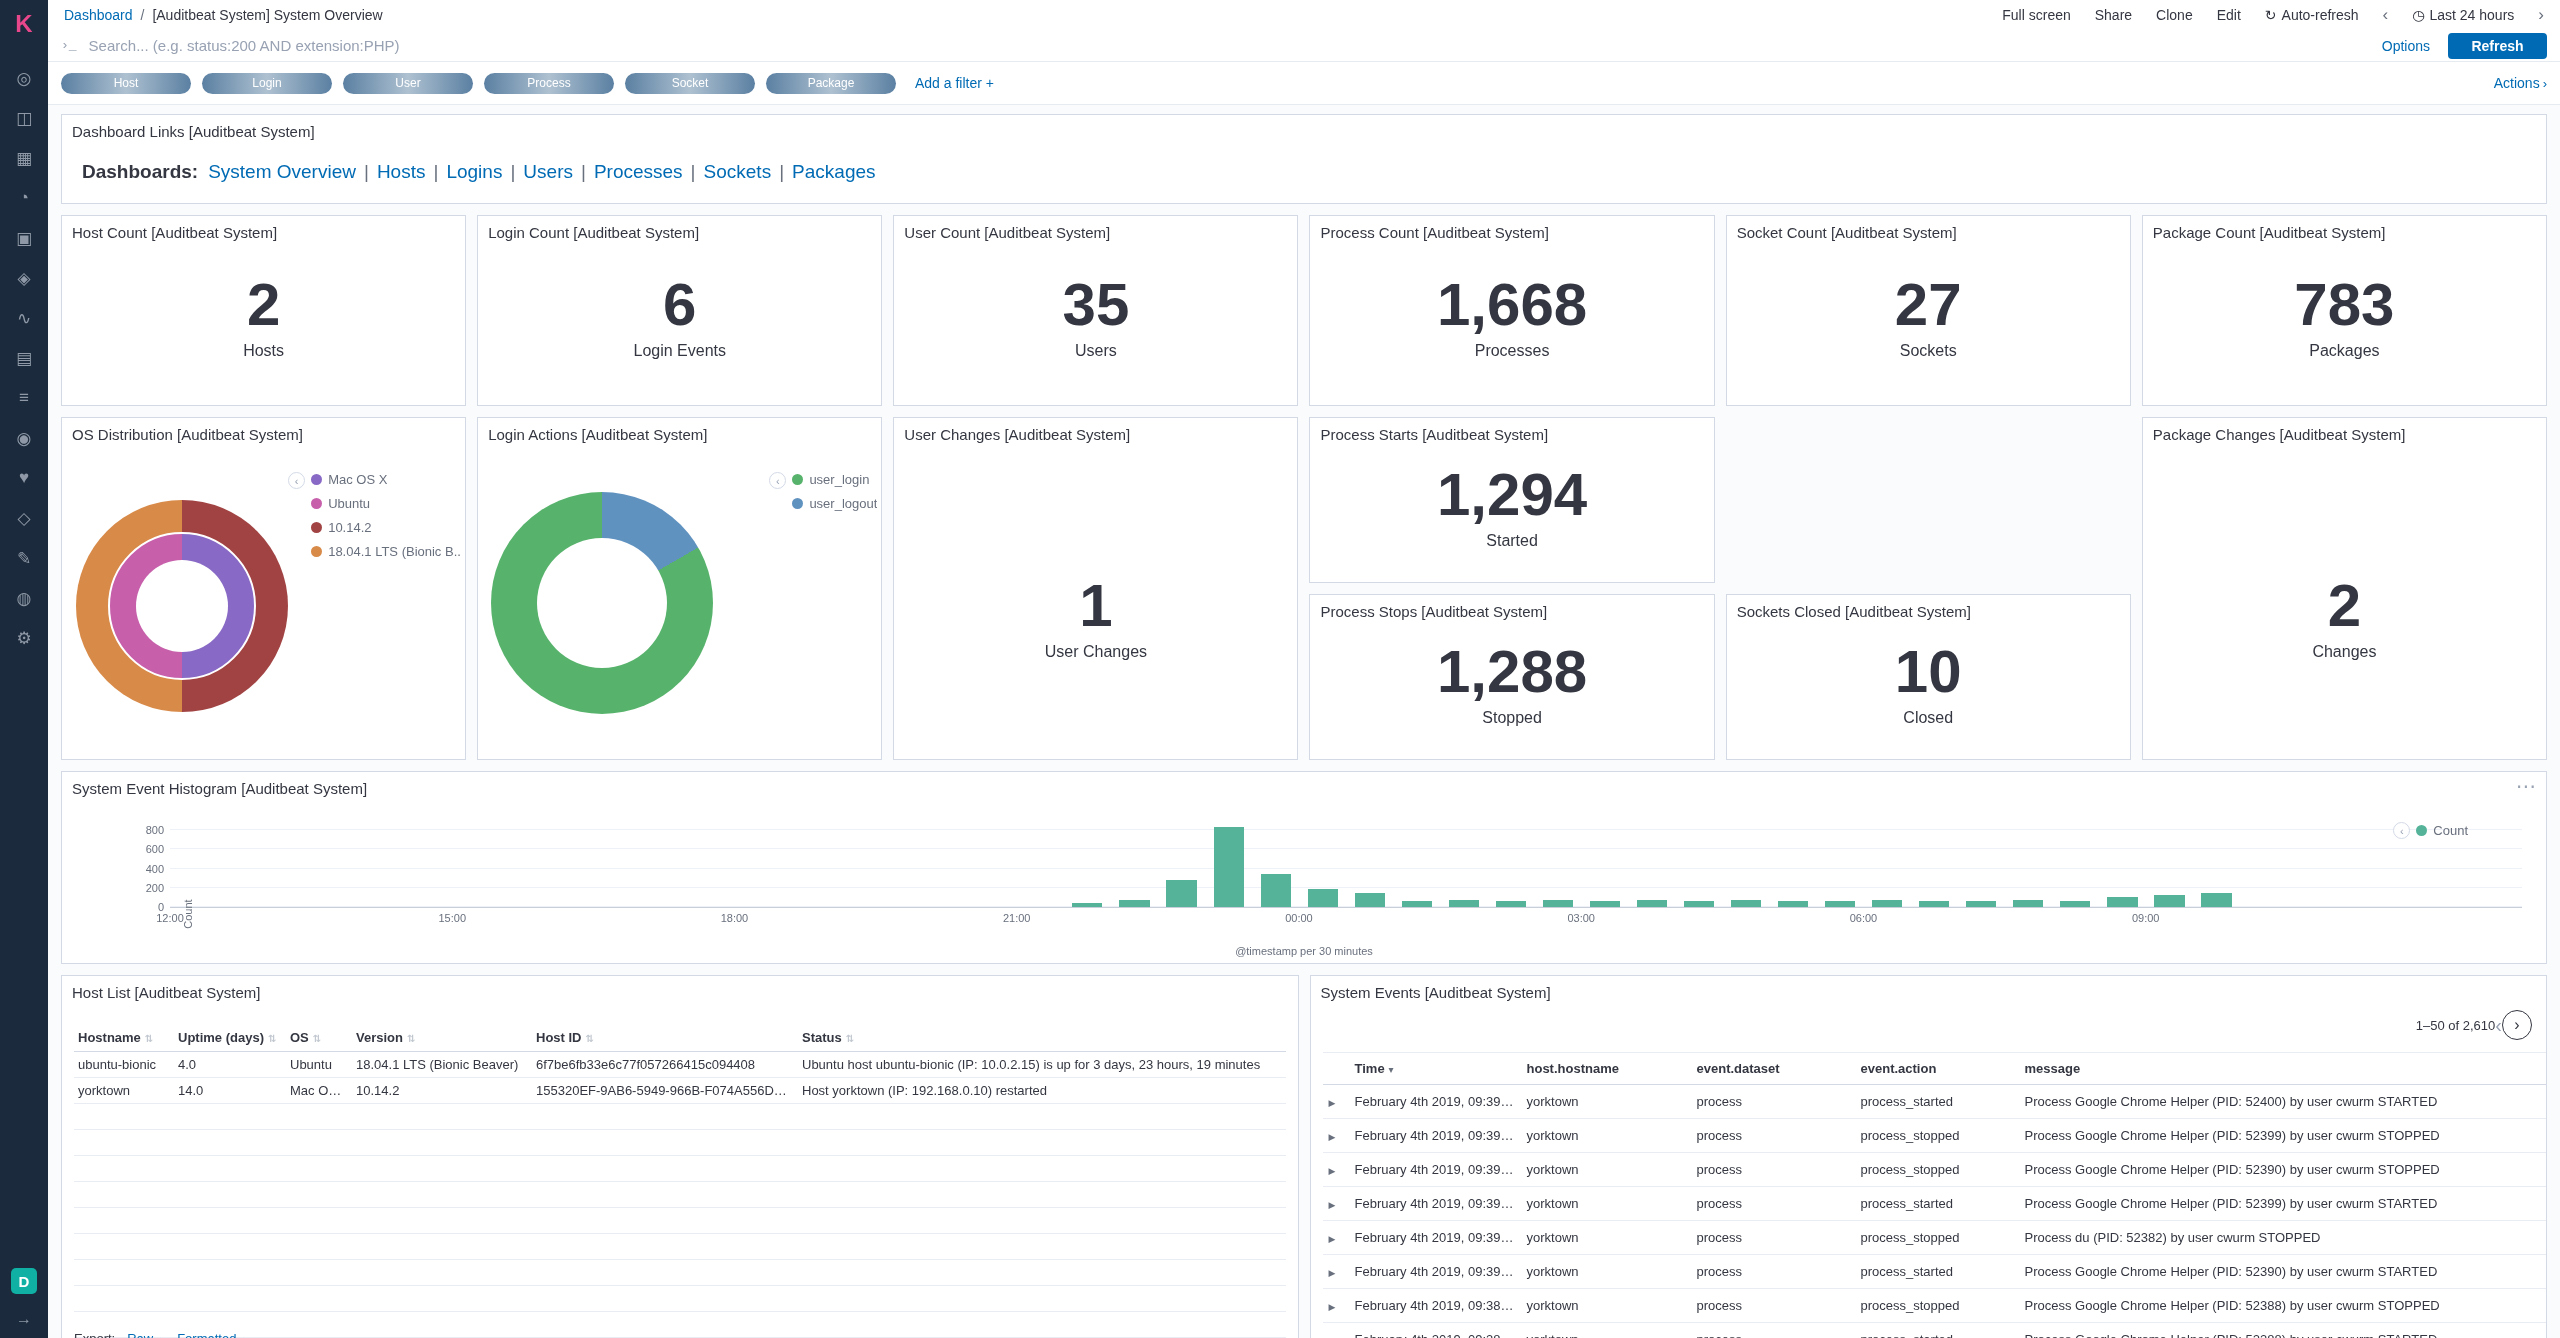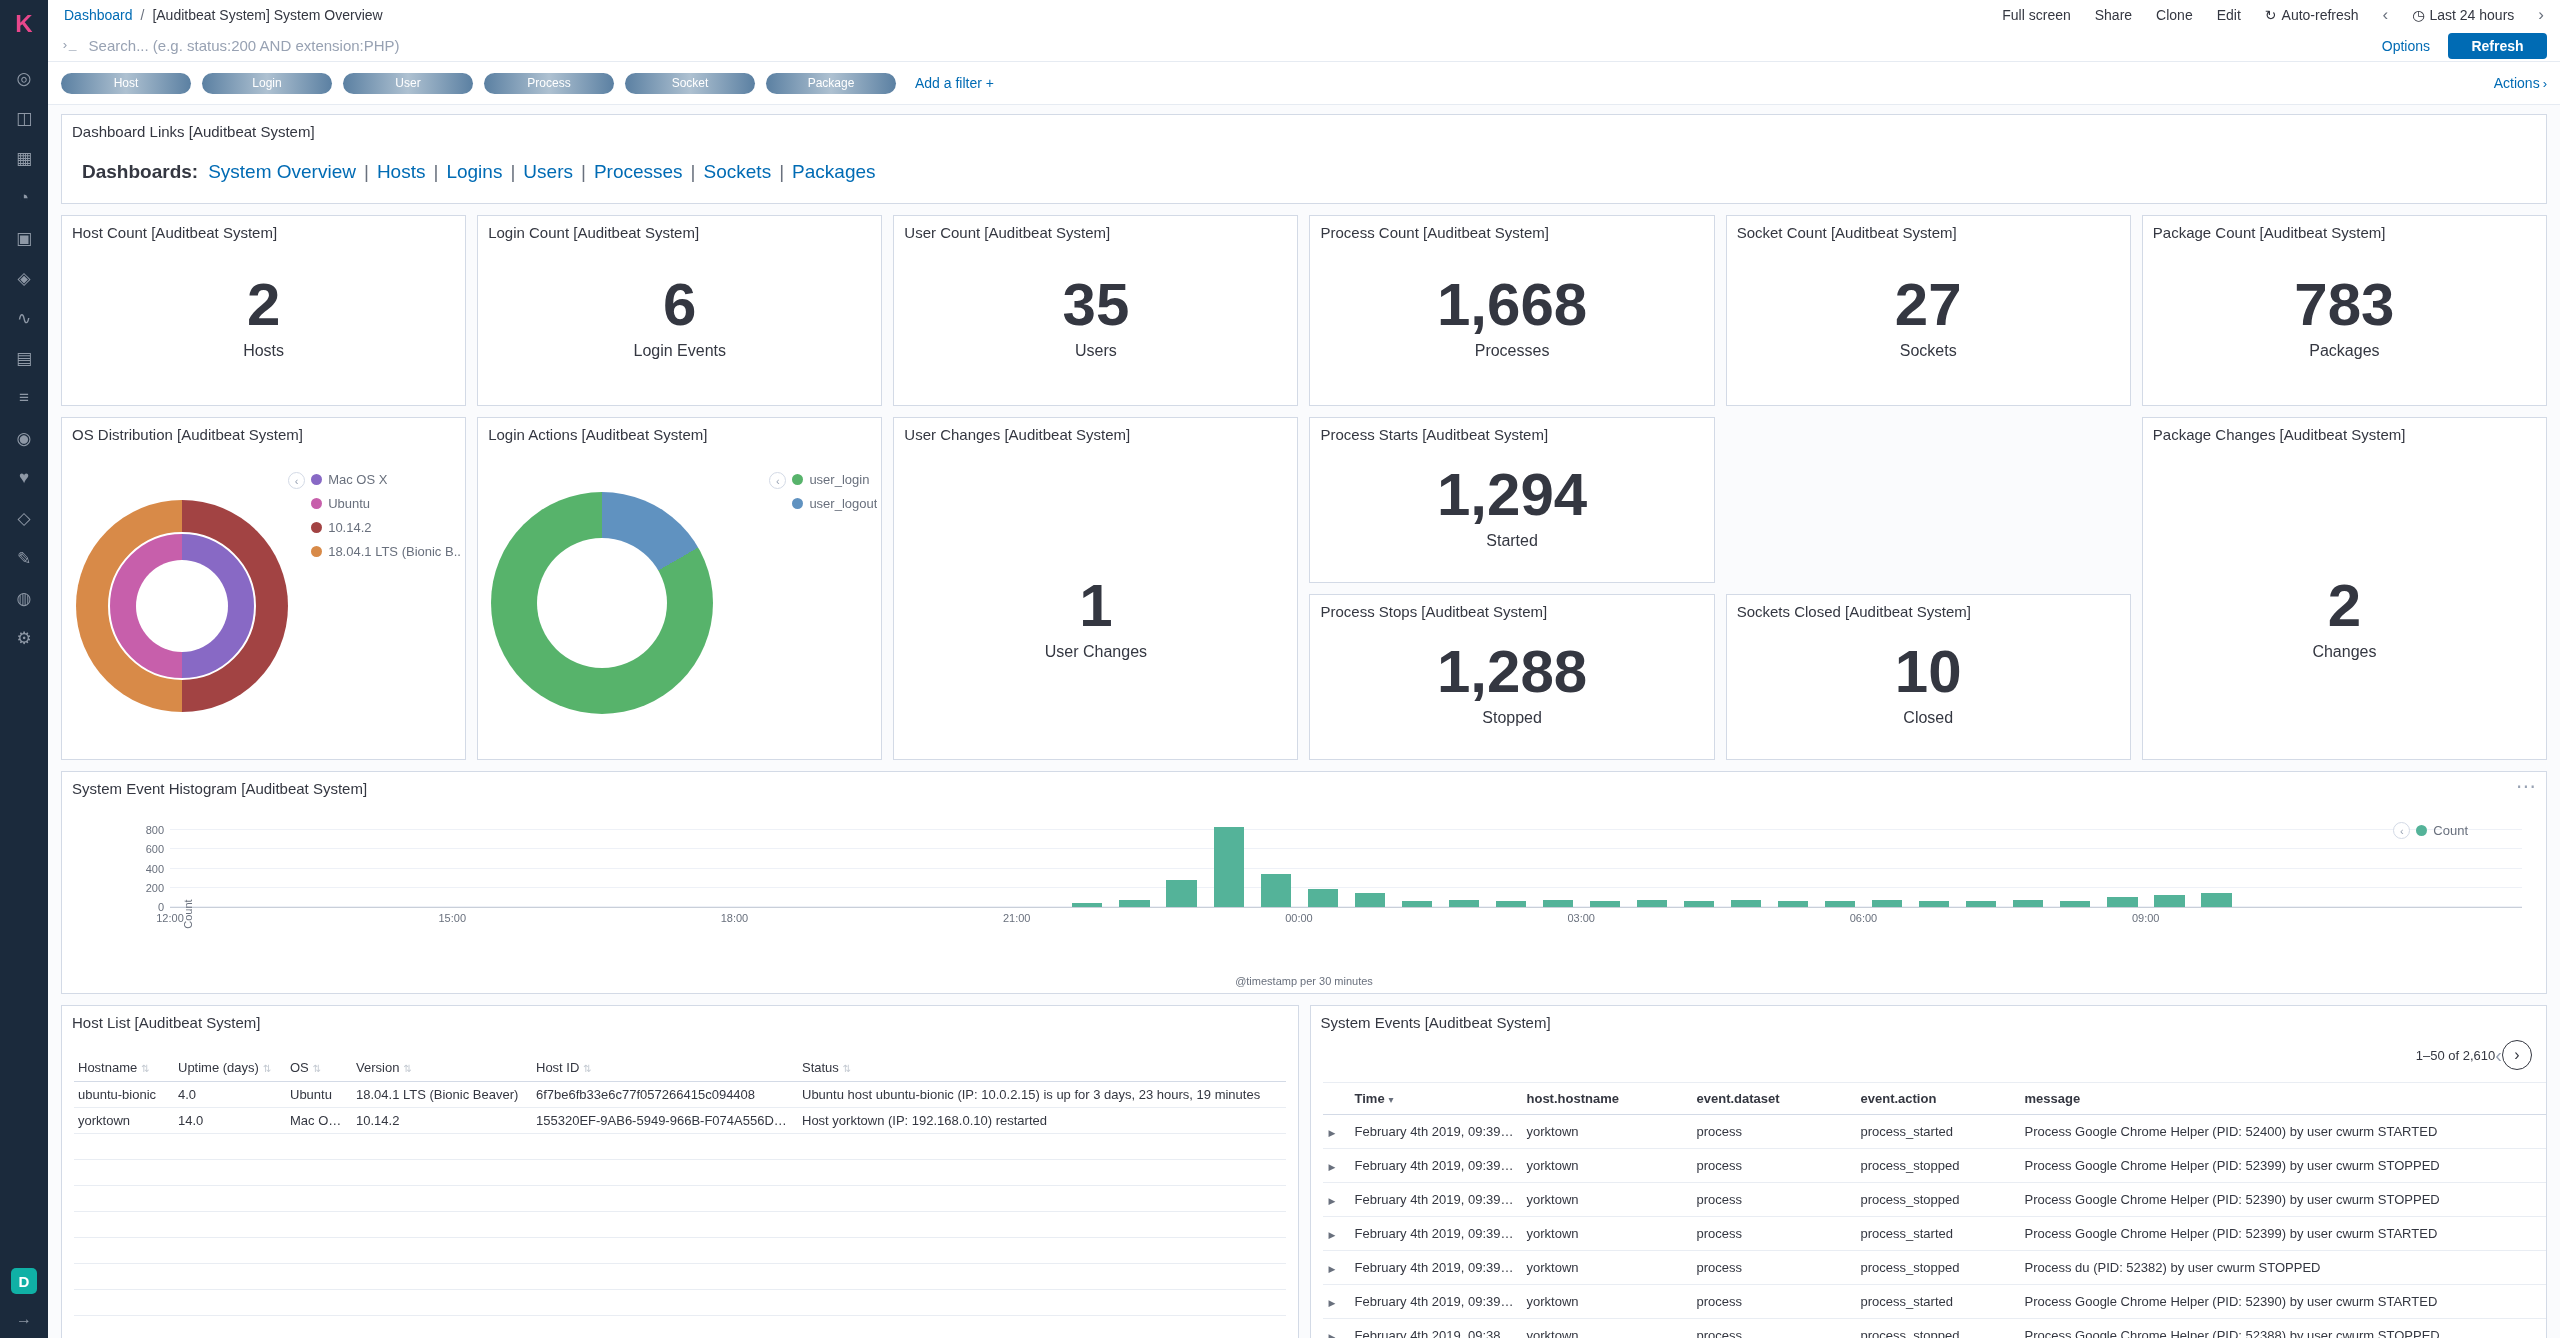--- a/index.html
+++ b/index.html
@@ -91,21 +91,21 @@
   .login-hole { inset:46px; background:#fff; }
 
   .legend-wrap { position:absolute; top:54px; right:4px; display:flex; gap:6px; align-items:flex-start; z-index:2; }
   .legend-toggle { width:17px; height:17px; border:1px solid #D3DAE6; border-radius:50%; background:#fff;
     color:#98A2B3; font-size:11px; display:flex; align-items:center; justify-content:center; cursor:pointer; flex:none; }
   .legend-col { display:flex; flex-direction:column; gap:9px; max-width:150px; font-size:13px; color:#69707D; }
   .legend-item { display:flex; align-items:center; gap:6px; cursor:pointer; white-space:nowrap; overflow:hidden; }
   .dot { width:11px; height:11px; border-radius:50%; flex:none; }
 
   
-  .hist-panel { height:223px; margin-bottom:11px; }
+  .hist-panel { height:193px; margin-bottom:11px; }
   .plot { position:absolute; left:108px; right:24px; top:52px; height:84px;
     border-bottom:1px solid #C9CFD9; }
   .gridline { position:absolute; left:0; right:0; height:1px; background:#EEF1F7; }
   #hist-bars { position:absolute; left:0; right:0; bottom:0; height:84px; display:flex; align-items:flex-end; }
   .slot { flex:1; display:flex; justify-content:center; }
   .bar { width:64%; }
   #hist-yticks { position:absolute; left:-42px; top:0; bottom:0; width:36px; }
   .ytick { position:absolute; right:0; font-size:11px; color:#69707D; transform:translateY(50%); }
   #hist-xticks { position:absolute; top:100%; left:0; right:0; height:16px; }
   .xtick { position:absolute; top:5px; transform:translateX(-50%); font-size:11px; color:#69707D; }
@@ -114,21 +114,21 @@
   .xlab { position:absolute; bottom:6px; left:0; right:0; text-align:center; font-size:11px; color:#69707D; }
   .hist-legend { position:absolute; top:50px; right:78px; display:flex; align-items:center; gap:6px;
     font-size:13px; color:#69707D; z-index:2; }
 
   
   .bottom-grid { display:grid; grid-template-columns:1fr 1fr; gap:11px; height:430px; }
   .host-panel, .events-panel { height:100%; overflow:hidden; }
 
   table { border-collapse:collapse; table-layout:fixed; font-size:13px; color:#343741; }
   .host-table { position:absolute; top:48px; left:12px; right:12px; width:calc(100% - 24px); }
-  .host-table th { text-align:left; font-weight:normal; padding:6px 4px; border-bottom:1px solid #D3DAE6;
+  .host-table th { text-align:left; font-weight:bold; padding:6px 4px; border-bottom:1px solid #D3DAE6;
     white-space:nowrap; overflow:hidden; cursor:pointer; }
   .sort-icon { color:#C2C8D0; font-size:10px; margin-left:4px; }
   .host-table td { padding:5px 4px; border-bottom:1px solid #E9EDF3; white-space:nowrap;
     overflow:hidden; text-overflow:ellipsis; height:25px; }
   .export-row { position:absolute; top:355px; left:12px; font-size:13px; color:#343741; white-space:nowrap; }
   .export-link { color:#006BB4; cursor:pointer; margin-left:12px; }
   .export-arrow { font-size:9px; margin-left:3px; }
 
   .pagination { position:absolute; top:34px; right:14px; display:flex; align-items:center; 
     font-size:13px; color:#343741; z-index:2; }

